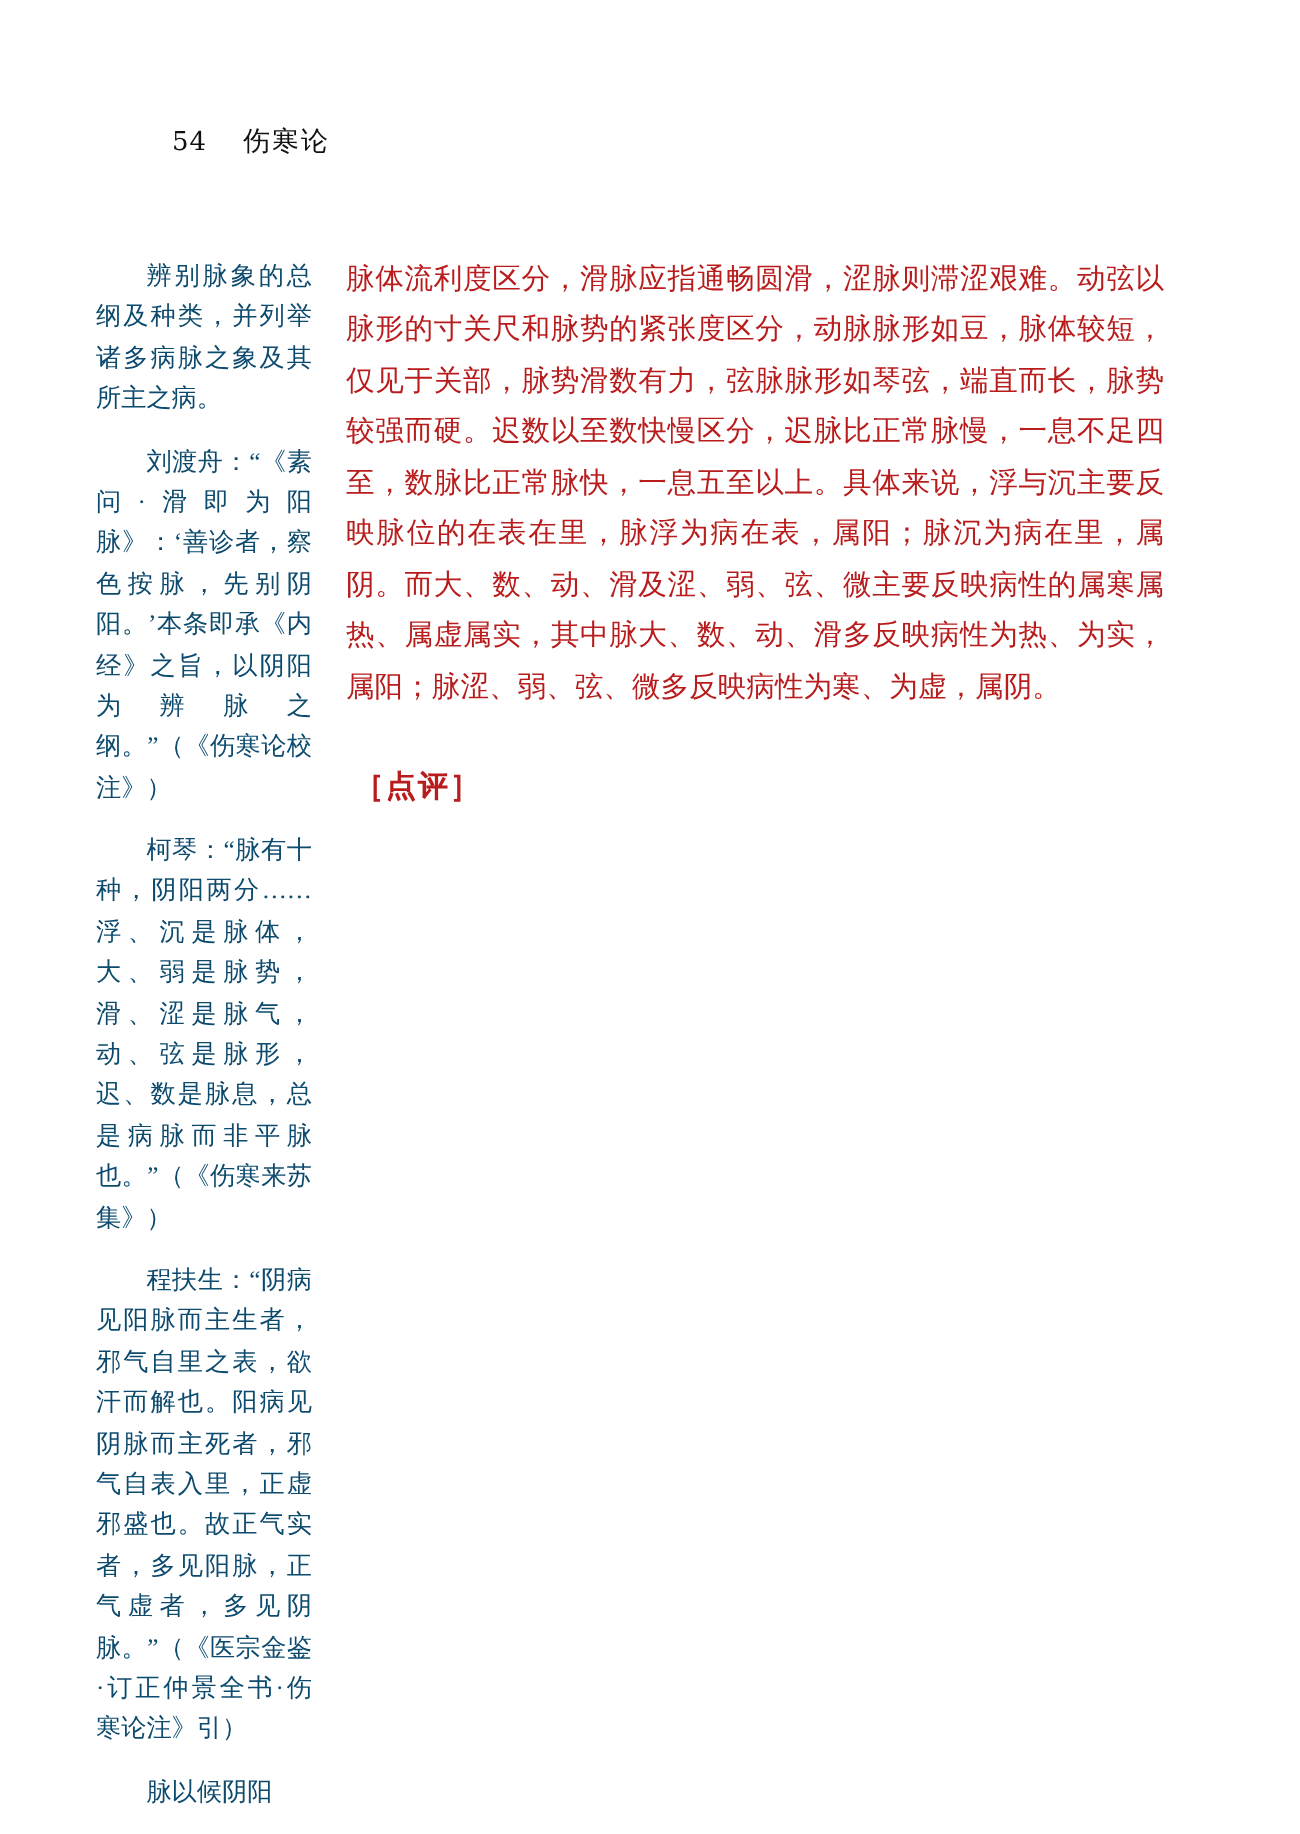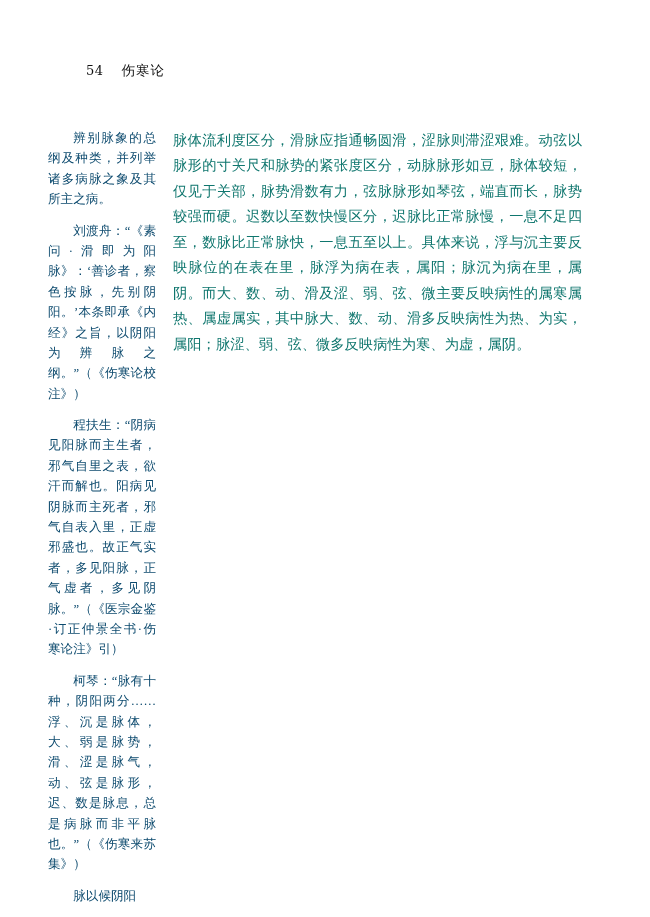--- a/index.html
+++ b/index.html
@@ -65,21 +65,21 @@
     text-indent: 2em;
   }
   .col-main {
     position: absolute;
     top: 0;
     left: 173px;
     width: 409px;
     font-size: 14.3px;
     line-height: 1.78;
     text-align: justify;
-    color: #0f766e;
+    color: #b91c1c;
     font-family: "DejaVu Serif", "Liberation Serif", serif;
   }
   .col-main p {
     margin: 0 0 2px 0;
     text-indent: 0em;
   }
   .col-main p.indent {
     text-indent: 2em;
   }
   .section-marker {
@@ -114,27 +114,30 @@
   <div class="page-header">
     <span class="page-number">54</span>
     <span class="header-title">伤寒论</span>
   </div>
 
   <div class="content">
 
     <div class="col-side">
       <p>辨别脉象的总纲及种类，并列举诸多病脉之象及其所主之病。</p>
       <p>刘渡舟：“《素问·滑即为阳脉》：‘善诊者，察色按脉，先别阴阳。’本条即承《内经》之旨，以阴阳为辨脉之纲。”（《伤寒论校注》）</p>
+      <p>柯琴：“脉有十种，阴阳两分……浮、沉是脉体，大、弱是脉势，滑、涩是脉气，动、弦是脉形，迟、数是脉息，总是病脉而非平脉也。”（《伤寒来苏集》）</p>
       <p>程扶生：“阴病见阳脉而主生者，邪气自里之表，欲汗而解也。阳病见阴脉而主死者，邪气自表入里，正虚邪盛也。故正气实者，多见阳脉，正气虚者，多见阴脉。”（《医宗金鉴·订正仲景全书·伤寒论注》引）</p>
-      <p>柯琴：“脉有十种，阴阳两分……浮、沉是脉体，大、弱是脉势，滑、涩是脉气，动、弦是脉形，迟、数是脉息，总是病脉而非平脉也。”（《伤寒来苏集》）</p>
       <p>脉以候阴阳</p>
     </div>
 
     <div class="col-main">
       <p>脉体流利度区分，滑脉应指通畅圆滑，涩脉则滞涩艰难。动弦以脉形的寸关尺和脉势的紧张度区分，动脉脉形如豆，脉体较短，仅见于关部，脉势滑数有力，弦脉脉形如琴弦，端直而长，脉势较强而硬。迟数以至数快慢区分，迟脉比正常脉慢，一息不足四至，数脉比正常脉快，一息五至以上。具体来说，浮与沉主要反映脉位的在表在里，脉浮为病在表，属阳；脉沉为病在里，属阴。而大、数、动、滑及涩、弱、弦、微主要反映病性的属寒属热、属虚属实，其中脉大、数、动、滑多反映病性为热、为实，属阳；脉涩、弱、弦、微多反映病性为寒、为虚，属阴。</p>
 
+      <div class="section-marker">
+        <span class="marker-box brackets">［点评］</span>
+      </div>
 
       <div class="spacer-sm"></div>
 
     </div>
 
   </div>
 </div>
 
 </body></html>

